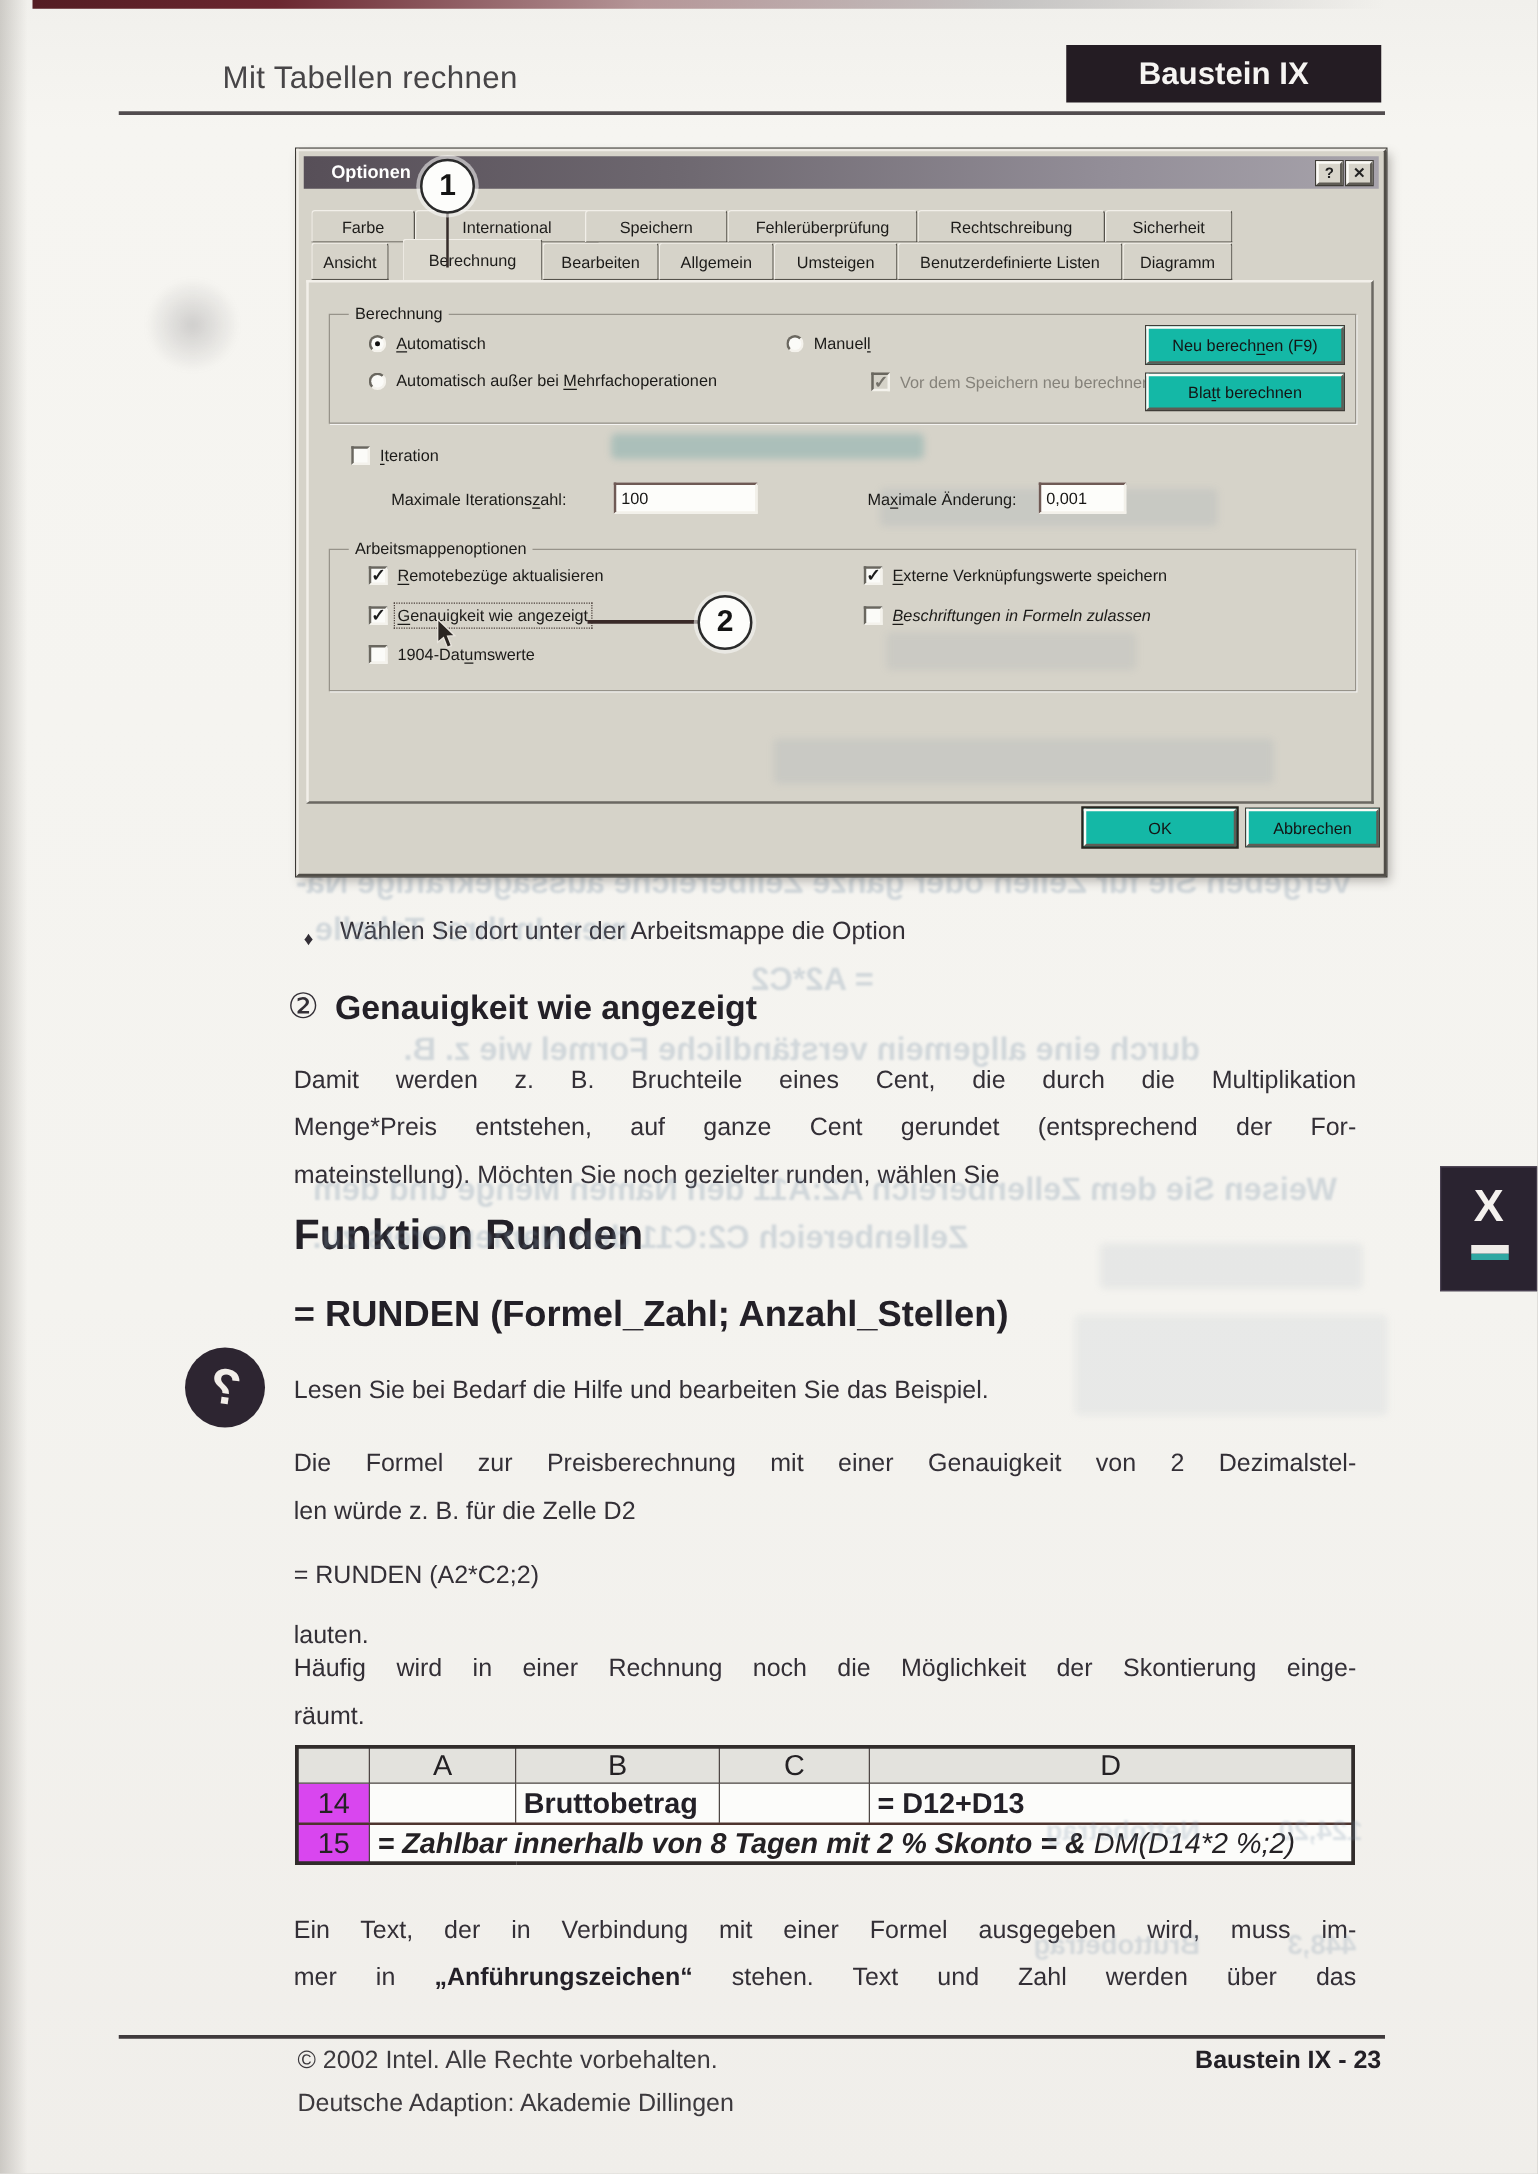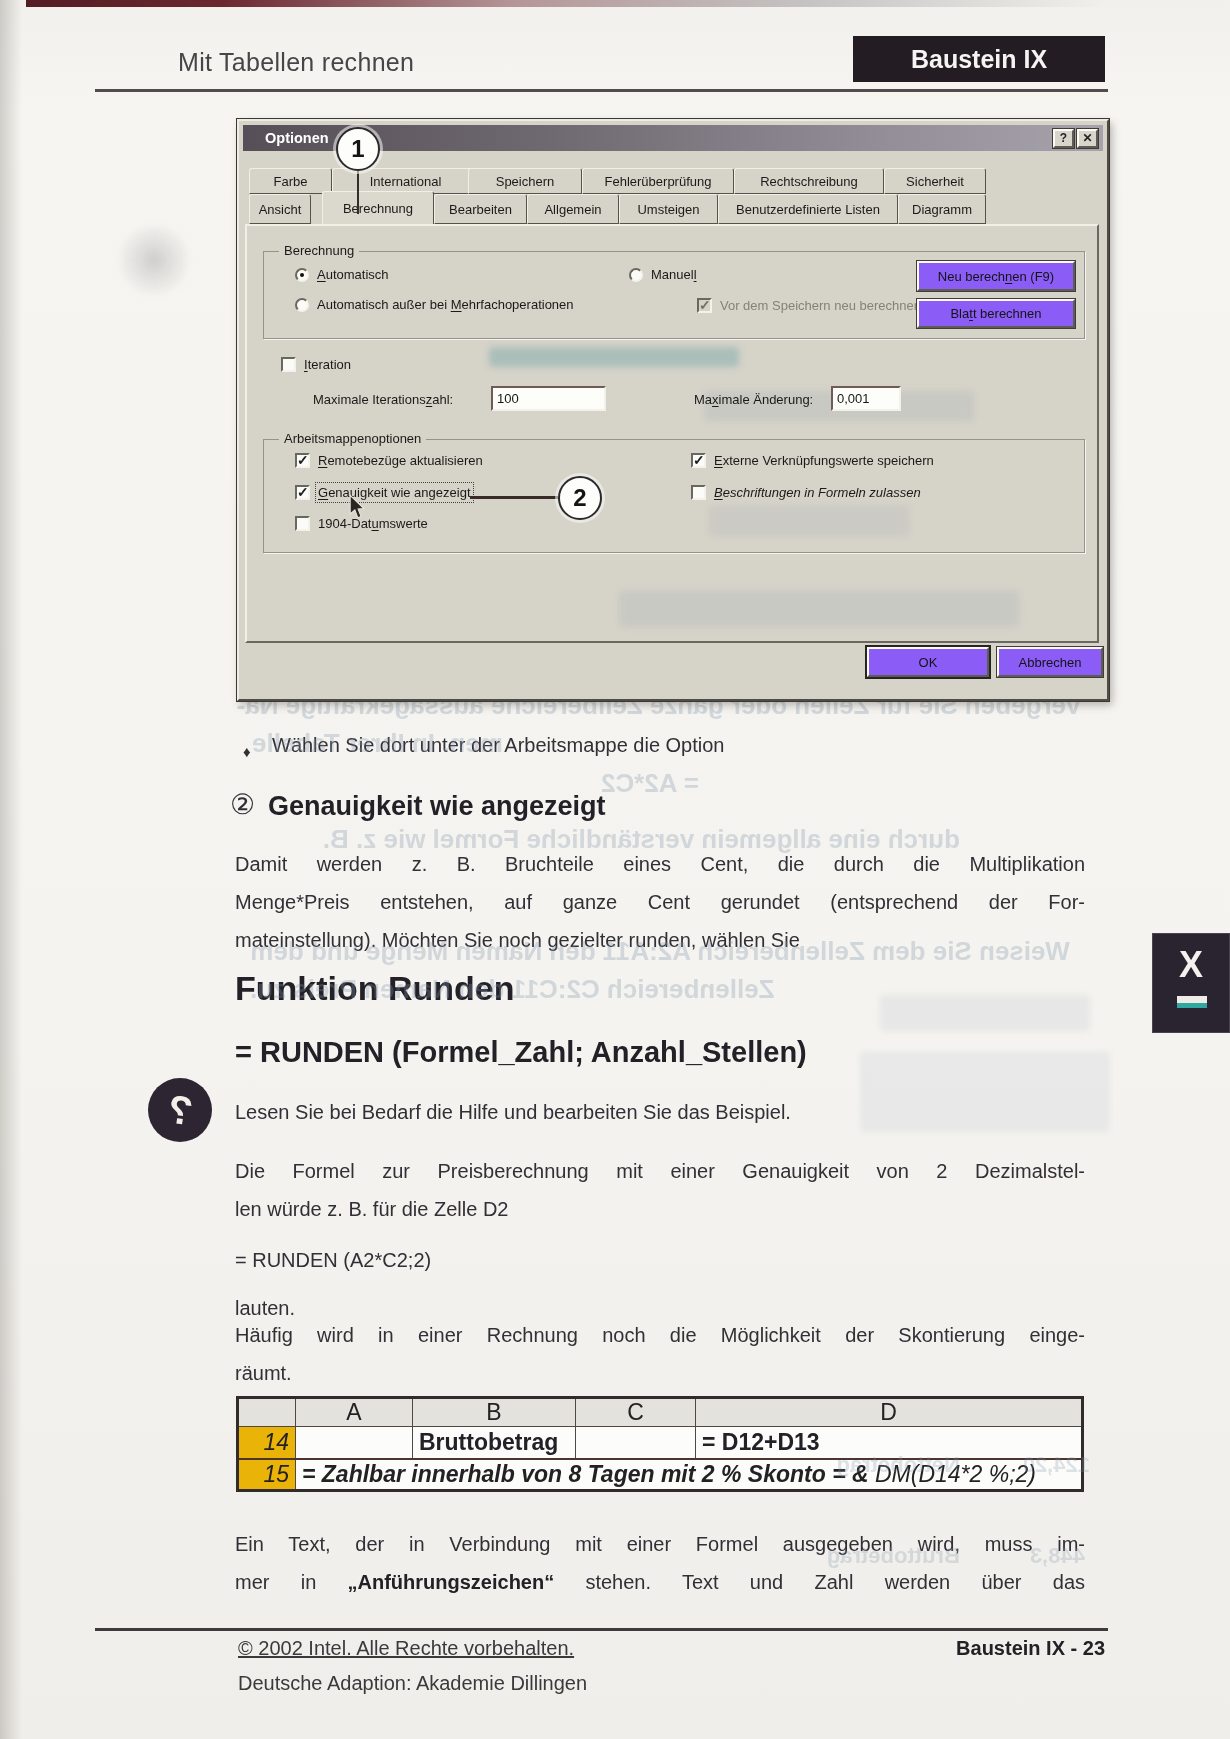--- a/index.html
+++ b/index.html
@@ -54,21 +54,21 @@
   .row{position:absolute;display:flex;align-items:center;gap:8px;white-space:nowrap;z-index:5;}
   .rad{width:14px;height:14px;border-radius:50%;background:#fbfbf8;flex:none;position:relative;
        border:2px solid;border-color:#6a675f #f4f2ec #f4f2ec #6a675f;box-sizing:border-box;}
   .rad.on::after{content:"";position:absolute;left:3px;top:3px;width:4px;height:4px;border-radius:50%;background:#111;}
   .cbx{width:15px;height:15px;background:#fbfbf8;flex:none;position:relative;
        border:2px solid;border-color:#6a675f #f4f2ec #f4f2ec #6a675f;box-sizing:border-box;}
   .cbx.on::after{content:"✓";position:absolute;left:0;top:-3px;font-size:14px;font-weight:bold;color:#1c1c1c;}
   .cbx.dis{background:#d5d2c8;}
   .cbx.dis::after{color:#75726a;}
   .dim{color:#85827a;}
-  .btn3d{position:absolute;background:#8b5cf6;border:2px solid;border-color:#fcfbf7 #5f5c55 #5f5c55 #fcfbf7;
+  .btn3d{position:absolute;background:#14b8a6;border:2px solid;border-color:#fcfbf7 #5f5c55 #5f5c55 #fcfbf7;
          box-shadow:0 0 0 1px #403d38;display:flex;align-items:center;justify-content:center;
          font-size:13px;color:#141414;box-sizing:border-box;z-index:5;}
   .btn3d.default{box-shadow:0 0 0 2px #27251f;}
   .input3d{position:absolute;background:#fdfdfa;border:2px solid;
            border-color:#6f5a55 #f3f1ea #f3f1ea #6f5a55;font-size:13px;padding:1px 4px;
            font-family:"Liberation Sans",sans-serif;box-sizing:border-box;z-index:5;color:#171614;}
   .focusbox{outline:1.5px dotted #4a3f3a;outline-offset:2px;}
 
   
   .callout{position:absolute;width:44px;height:44px;border-radius:50%;background:#fdfdfb;
@@ -84,21 +84,21 @@
   .helpicon{left:148px;top:1078px;width:64px;height:64px;border-radius:50%;background:#2d2531;
             display:flex;align-items:center;justify-content:center;z-index:10;}
   .helpicon span{color:#f2eee9;font-size:40px;font-weight:bold;transform:scaleX(-1) rotate(-8deg);}
 
   
   table.xl{position:absolute;left:236px;top:1396px;border-collapse:collapse;z-index:10;
            background:#fcfcfa;border:3px solid #312c2b;font-size:23px;color:#242124;}
   table.xl th,table.xl td{border:1.5px solid #4f4846;padding:0 6px;box-sizing:border-box;}
   table.xl th{background:#e3e2dd;font-weight:normal;height:29px;text-align:center;}
   table.xl td{height:32px;}
-  td.rnum{background:#eab308;text-align:right;width:58px;font-style:italic;}
+  td.rnum{background:#d946ef;text-align:center;width:58px;}
   tr.r15 td{border-top:2.5px solid #4e342f;}
   .bi{font-weight:bold;font-style:italic;}
   .it{font-style:italic;}
 
   
   .sidetab{left:1152px;top:933px;width:78px;height:100px;background:#2a2330;z-index:20;
            border:1px solid #4a4152;box-sizing:border-box;}
   .sidetab .xg{position:absolute;left:0;top:10px;width:100%;text-align:center;
                color:#f4f1ee;font-size:36px;font-weight:bold;}
   .sidetab .wbar{position:absolute;left:24px;top:62px;width:30px;height:7px;background:#efece8;}
@@ -289,21 +289,21 @@
     </tr>
   </tbody>
     </table>
 
   <div class="abs" style="left:235px;top:1525px;width:850px;">
     <div class="bodytext just">Ein Text, der in Verbindung mit einer Formel ausgegeben wird, muss im-</div>
     <div class="bodytext just"><span>mer in </span><span class="bold">„Anführungszeichen“</span><span> stehen. Text und Zahl werden über das</span></div>
   </div>
 
   <div class="abs frule"></div>
-  <div class="abs ftext" style="left:238px;top:1637px;text-decoration:underline;">© 2002 Intel. Alle Rechte vorbehalten.</div>
+  <div class="abs ftext" style="left:238px;top:1637px;">© 2002 Intel. Alle Rechte vorbehalten.</div>
   <div class="abs ftext fpage" style="left:850px;top:1637px;width:255px;">Baustein IX - 23</div>
   <div class="abs ftext" style="left:238px;top:1672px;">Deutsche Adaption: Akademie Dillingen</div>
 
   <div class="abs sidetab">
     <div class="xg">X</div>
     <div class="wbar"></div>
     <div class="tbarr"></div>
   </div>
 
 </div>

